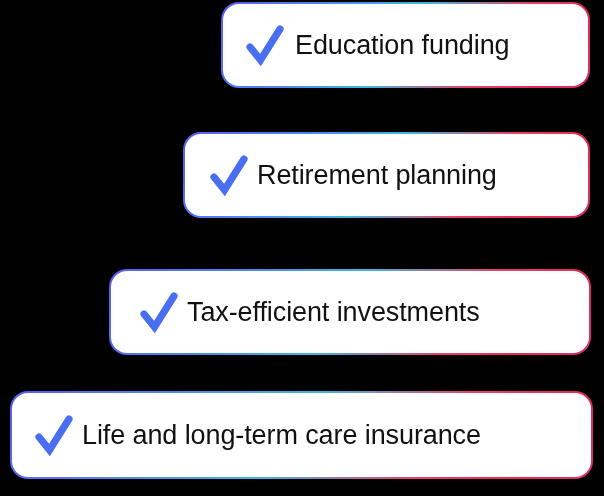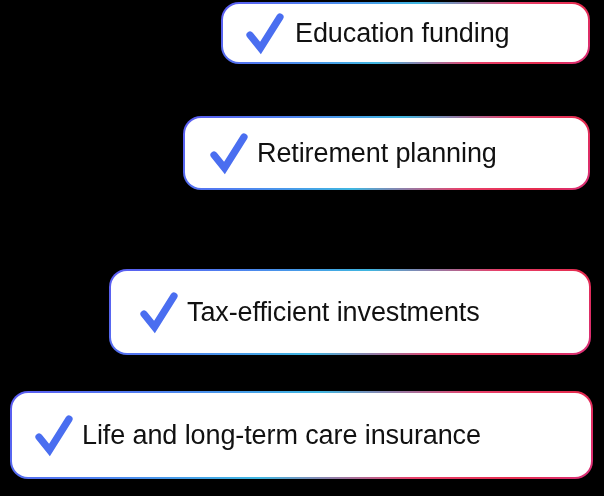--- a/index.html
+++ b/index.html
@@ -65,22 +65,22 @@
   .card-label {
     color: #111111;
     font-size: 27px;
     line-height: 1;
     letter-spacing: -0.1px;
     white-space: nowrap;
     font-weight: 400;
   }
 
   
-  #card-0 { left: 221px; top: 2px;   width: 369px; height: 62px; }
-  #card-1 { left: 183px; top: 116px; width: 407px; height: 74px; }
+  #card-0 { left: 221px; top: 2px;   width: 369px; height: 86px; }
+  #card-1 { left: 183px; top: 132px; width: 407px; height: 86px; }
   #card-2 { left: 109px; top: 269px; width: 482px; height: 86px; }
   #card-3 { left: 10px;  top: 391px; width: 583px; height: 88px; align-items: center; }
 
   #card-0 .check-icon { margin-right: 10px; }
   #card-1 .card-inner { padding-left: 24px; }
   #card-2 .card-inner { padding-left: 28px; }
   #card-3 .card-inner { padding-left: 22px; }
 </style>
 </head>
 <body>

